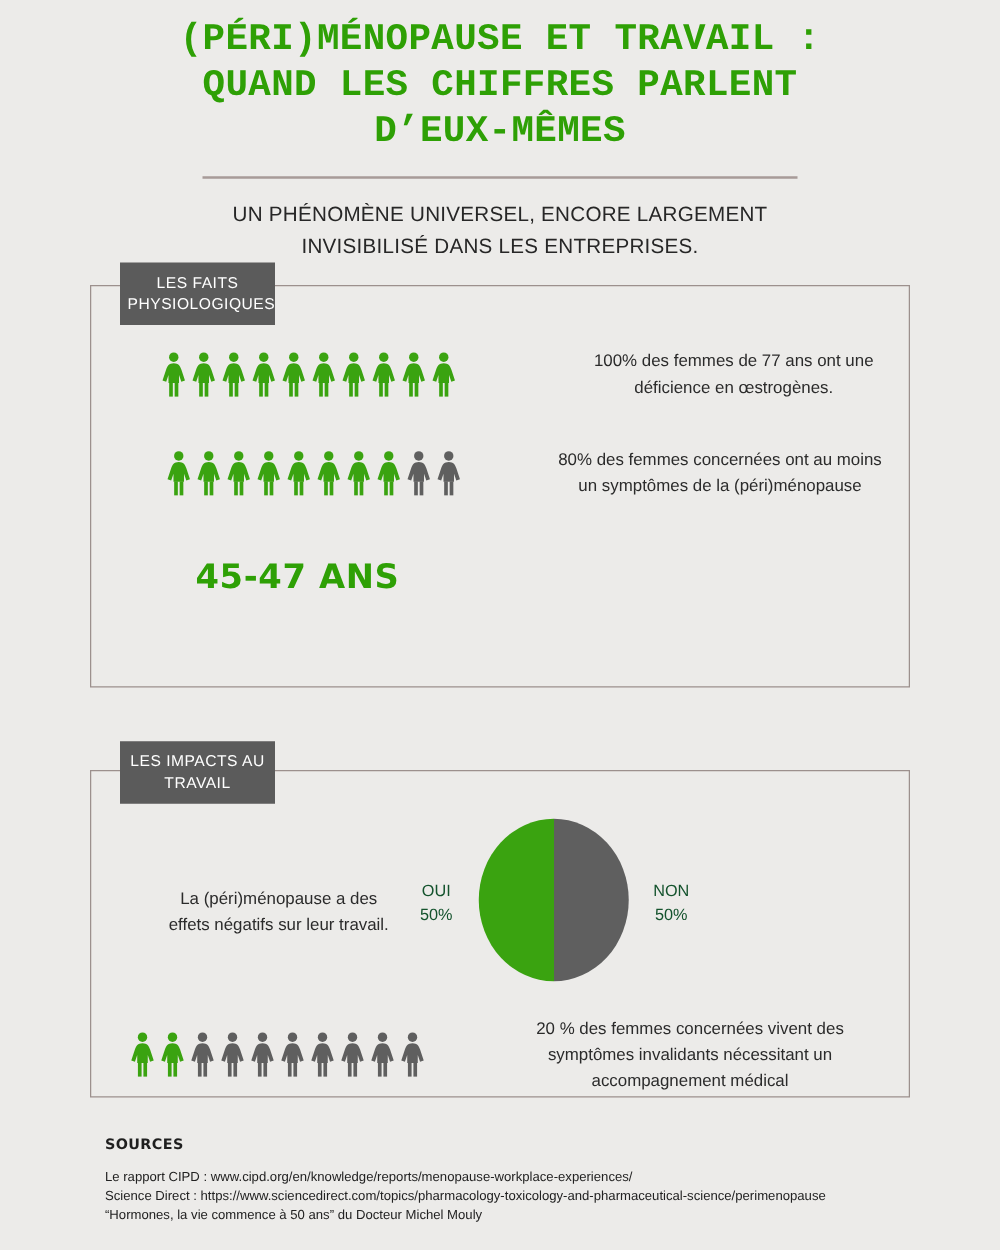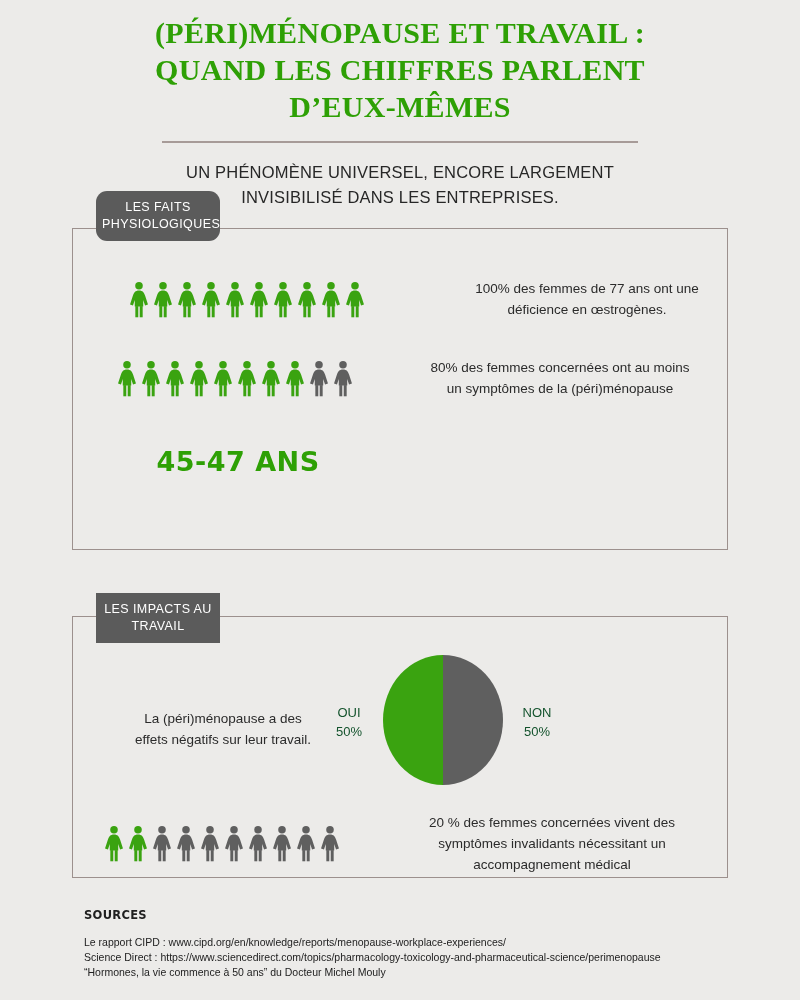--- a/index.html
+++ b/index.html
@@ -16,21 +16,21 @@
     position: relative;
   }
 
   
   .header {
     padding-top: 14px;
     text-align: center;
   }
   .title {
     color: #2ea005;
-    font-family: Liberation Serif, serif;
+    font-family: Liberation Mono, monospace;
     font-weight: bold;
     font-size: 30px;
     line-height: 37px;
     letter-spacing: 0.3px;
     margin: 0 auto;
     width: 560px;
     text-transform: uppercase;
   }
   .title-rule {
     width: 476px;
@@ -74,22 +74,21 @@
     line-height: 17px;
     text-align: center;
     letter-spacing: 0.4px;
     padding: 8px 6px;
     width: 112px;
     text-transform: uppercase;
     box-sizing: content-box;
   }
   #tab-facts {
     left: 96px;
-    top: 191px;
-    border-radius: 11px;
+    top: 210px;
   }
   #tab-impacts {
     left: 96px;
     top: 593px;
   }
 
   
   .stat-row {
     position: absolute;
     display: flex;
@@ -270,21 +269,21 @@
           <rect x="12.8" y="27.2" width="3.2" height="12.2" fill="#3aa310"></rect>
         </svg>
       </span>
     </div>
   <div class="text-cell" style="width:270px; margin-left:auto;">
     <span>100% des femmes de 77 ans ont une</span><br>
     <span>déficience en œstrogènes.</span>
   </div>
 </div>
 
-<div class="stat-row" style="left:116px; top:357px; width:594px;">
+<div class="stat-row" style="left:132px; top:357px; width:594px;">
   <div class="icon-cell" id="icons-80" style="gap: 2px;">
       <span style="display: inline-block;">
         <svg viewBox="0 0 24 40" width="22" height="37" class="person">
           <circle cx="12" cy="5" r="4.1" fill="#3aa310"></circle>
           <path d="M12 10.2 C7.9 10.2 6.4 12.6 5.3 16.0 L2.2 25.4 L5.4 26.5 L7.4 20.6 L7.4 27.6 L16.6 27.6 L16.6 20.6 L18.6 26.5 L21.8 25.4 L18.7 16.0 C17.6 12.6 16.1 10.2 12 10.2 Z" fill="#3aa310"></path>
           <rect x="8.0" y="27.2" width="3.2" height="12.2" fill="#3aa310"></rect>
           <rect x="12.8" y="27.2" width="3.2" height="12.2" fill="#3aa310"></rect>
         </svg>
       </span>
       <span style="display: inline-block;">

